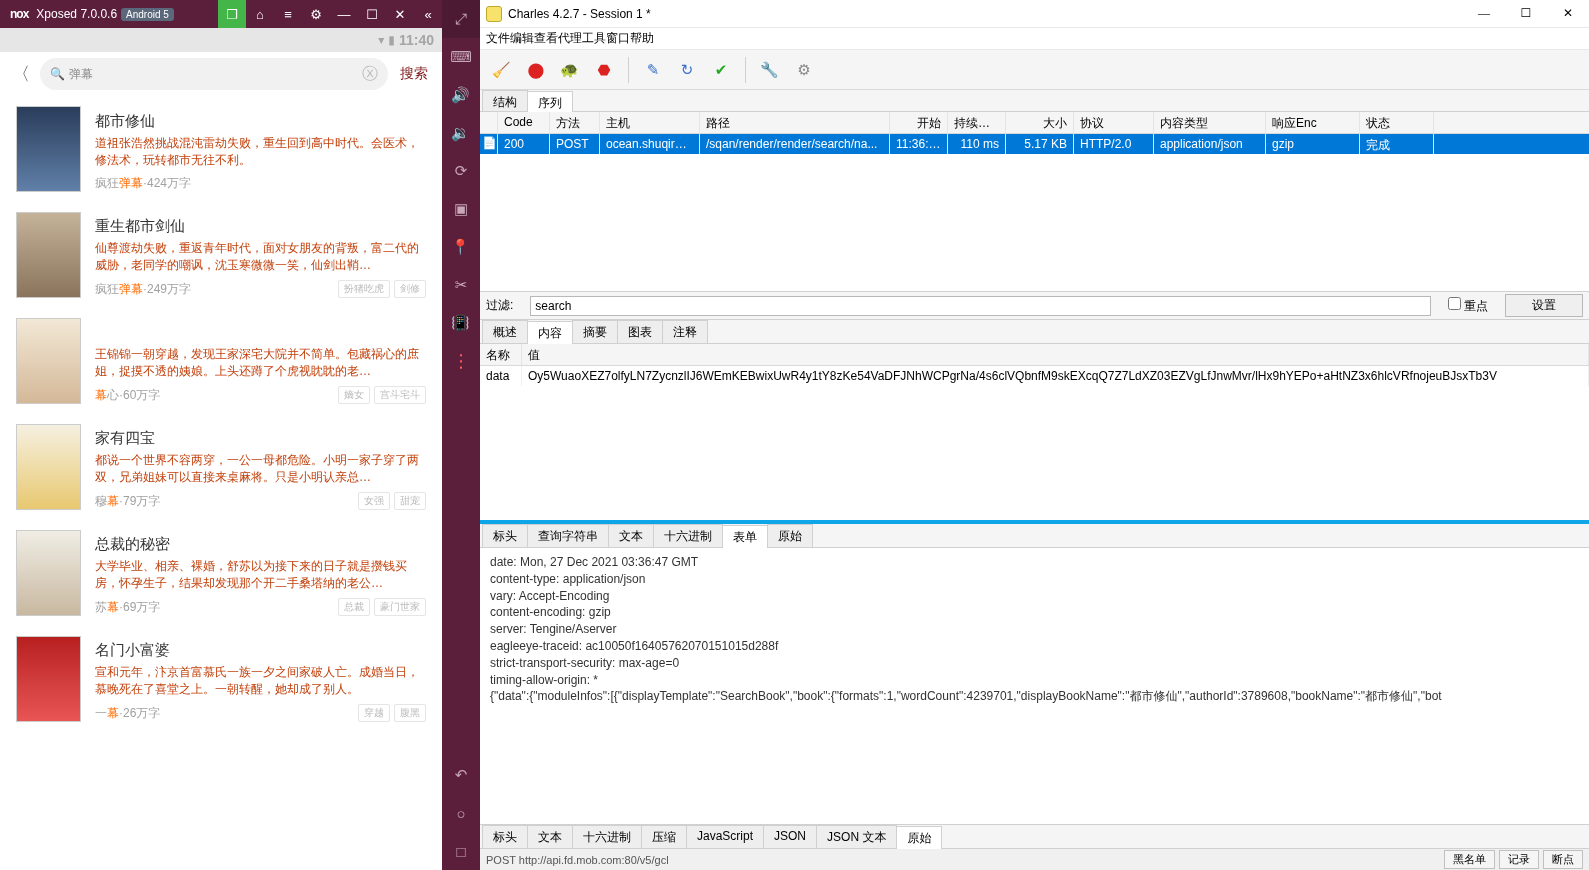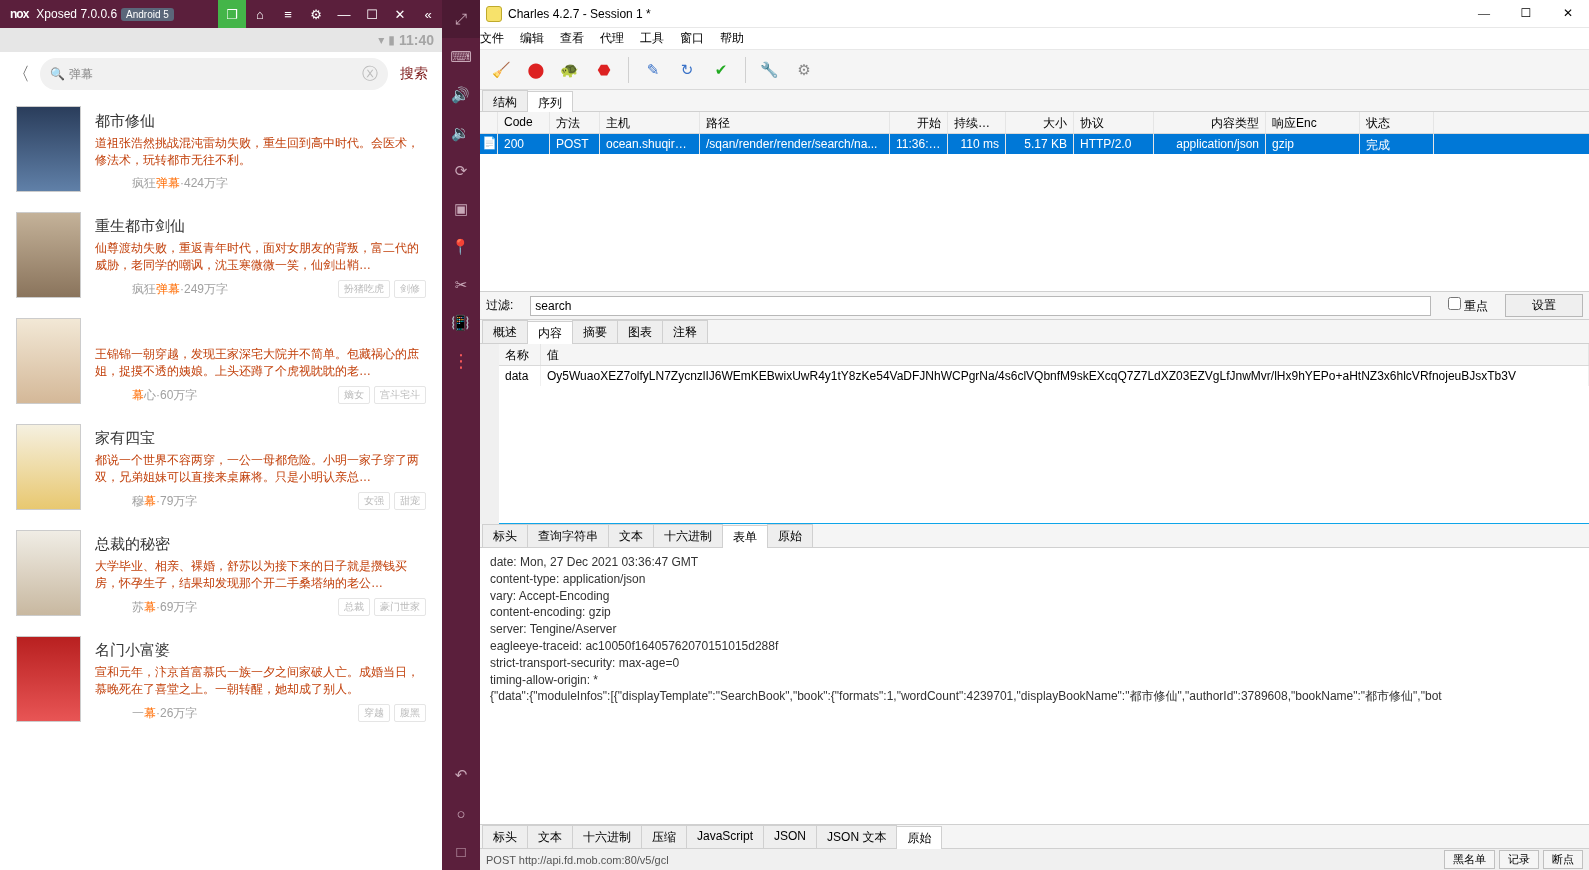--- a/index.html
+++ b/index.html
@@ -24,40 +24,40 @@
 .search-box .txt { flex: 1; }
 .search-box .clear { color: #BBB; font-size: 16px; }
 .search-btn { font-size: 14px; color: #7f1d1d; padding: 0 6px; }
 
 .results { flex: 1; overflow-y: hidden; }
 .book { display: flex; padding: 10px 16px; gap: 14px; align-items: flex-end; }
 .cover { width: 65px; height: 86px; background: linear-gradient(135deg,#DDD,#BBB); border: 1px solid #CCC; font-size: 8px; display: flex; align-items: center; justify-content: center; color: #777; text-align: center; overflow: hidden; }
 .binfo { flex: 1; display: flex; flex-direction: column; }
 .btitle { font-size: 15px; font-weight: 500; color: #333; margin-bottom: 4px; }
 .bdesc { font-size: 12px; color: #c2410c; line-height: 1.4; max-height: 34px; overflow: hidden; margin-bottom: 6px; }
-.bmeta { font-size: 12px; color: #A0A0A0; display: flex; align-items: center; margin-left: 37px; }
+.bmeta { font-size: 12px; color: #A0A0A0; display: flex; align-items: center; }
 .hl { color: #FF6B00; }
 .tags { margin-left: auto; display: flex; gap: 4px; }
 .tag { font-size: 10px; color: #BBB; border: 1px solid #E5E5E5; padding: 1px 5px; border-radius: 2px; }
 
 
 .nox-sidebar { width: 38px; background: #5B1F3C; display: flex; flex-direction: column; align-items: center; color: #C8A7B7; font-size: 15px; }
 .nox-sidebar .sb { height: 38px; display: flex; align-items: center; justify-content: center; width: 100%; }
 .nox-sidebar .sbtop { background: #4C1A33; }
 .nox-sidebar .spacer { flex: 1; }
 .dots3 { font-size: 18px; color: #FF5C5C; line-height: 6px; }
 
 
 .charles { flex: 1; display: flex; flex-direction: column; background: #F0F0F0; }
 .ch-titlebar { height: 28px; background: #FFF; display: flex; align-items: center; border-bottom: 1px solid #E8E8E8; padding-left: 6px; font-size: 12px; }
 .ch-titlebar .icon { width: 16px; height: 16px; background: #F7E26B; border: 1px solid #BFAA2C; border-radius: 3px; margin-right: 6px; display: inline-block; }
 .winbtns { margin-left: auto; display: flex; }
 .winbtn { width: 42px; height: 28px; display: flex; align-items: center; justify-content: center; font-family: "Segoe UI"; }
 
-.ch-menu { height: 22px; background: #FFF; display: flex; align-items: center; gap: 16px; font-size: 12px; border-bottom: 1px solid #E8E8E8; }
+.ch-menu { height: 22px; background: #FFF; display: flex; align-items: center; padding-left: 6px; font-size: 12px; border-bottom: 1px solid #E8E8E8; }
 
 .ch-toolbar { height: 40px; background: #F5F5F5; border-bottom: 1px solid #D9D9D9; display: flex; align-items: center; padding-left: 8px; gap: 6px; }
 .tbtn { width: 28px; height: 28px; border-radius: 4px; display: flex; align-items: center; justify-content: center; font-size: 15px; }
 .tdiv { width: 1px; height: 26px; background: #D0D0D0; margin: 0 4px; }
 
 .ch-tabs1 { height: 22px; background: #F5F5F5; display: flex; border-bottom: 1px solid #D0D0D0; padding-left: 2px; }
 .tab { padding: 3px 10px; font-size: 12px; border: 1px solid #D0D0D0; border-bottom: none; margin-right: -1px; background: #EEE; cursor: pointer; }
 .tab.active { background: #FFF; position: relative; top: 1px; }
 
 
@@ -67,31 +67,31 @@
 .rt-row { height: 20px; display: flex; background: #0078D7; color: #FFF; font-size: 12px; }
 .col-icon { width: 18px; padding: 2px !important; text-align: center; }
 .col-code { width: 52px; }
 .col-method { width: 50px; }
 .col-host { width: 100px; }
 .col-path { width: 190px; }
 .col-start { width: 58px; text-align: right; }
 .col-dur { width: 58px; text-align: right; }
 .col-size { width: 68px; text-align: right; }
 .col-proto { width: 80px; }
-.col-ctype { width: 112px; text-align: right; }
+.col-ctype { width: 112px; }
 .col-enc { width: 94px; }
 .col-status { width: 74px; }
 
 .filter-row { height: 28px; display: flex; align-items: center; padding: 0 6px; gap: 17px; background: #F5F5F5; border-bottom: 1px solid #D0D0D0; font-size: 12px; }
 .filter-row input[type=text] { flex: 1; height: 20px; border: 1px solid #B8B8B8; padding: 0 4px; font-size: 12px; }
 .fbtn { border: 1px solid #B8B8B8; background: #EFEFEF; padding: 2px 26px; font-size: 12px; }
 
 .details-tabs { height: 24px; background: #F5F5F5; display: flex; padding-left: 2px; border-bottom: 1px solid #D0D0D0; }
 
-.kv-table { height: 180px; background: #FFF; border-bottom: 1px solid #0ea5e9; overflow: hidden; margin-left: 19px; }
+.kv-table { height: 180px; background: #FFF; border-bottom: 4px solid #0ea5e9; overflow: hidden; }
 .kv-head { height: 22px; display: flex; background: #F5F5F5; border-bottom: 1px solid #D9D9D9; }
 .kv-head > div { border-right: 1px solid #E5E5E5; padding: 3px 6px; font-size: 12px; }
 .kv-row { display: flex; font-size: 12px; }
 .kv-row > div { border-right: 1px solid #F0F0F0; padding: 3px 6px; white-space: nowrap; overflow: hidden; }
 .kv-name { width: 42px; }
 .kv-val { flex: 1; }
 
 .body-tabs { height: 24px; background: #F5F5F5; display: flex; padding-left: 2px; border-bottom: 1px solid #D0D0D0; }
 
 .response-pane { flex: 1; background: #FFF; padding: 6px 10px; font-size: 12px; line-height: 1.4; overflow: hidden; color: #333; }

